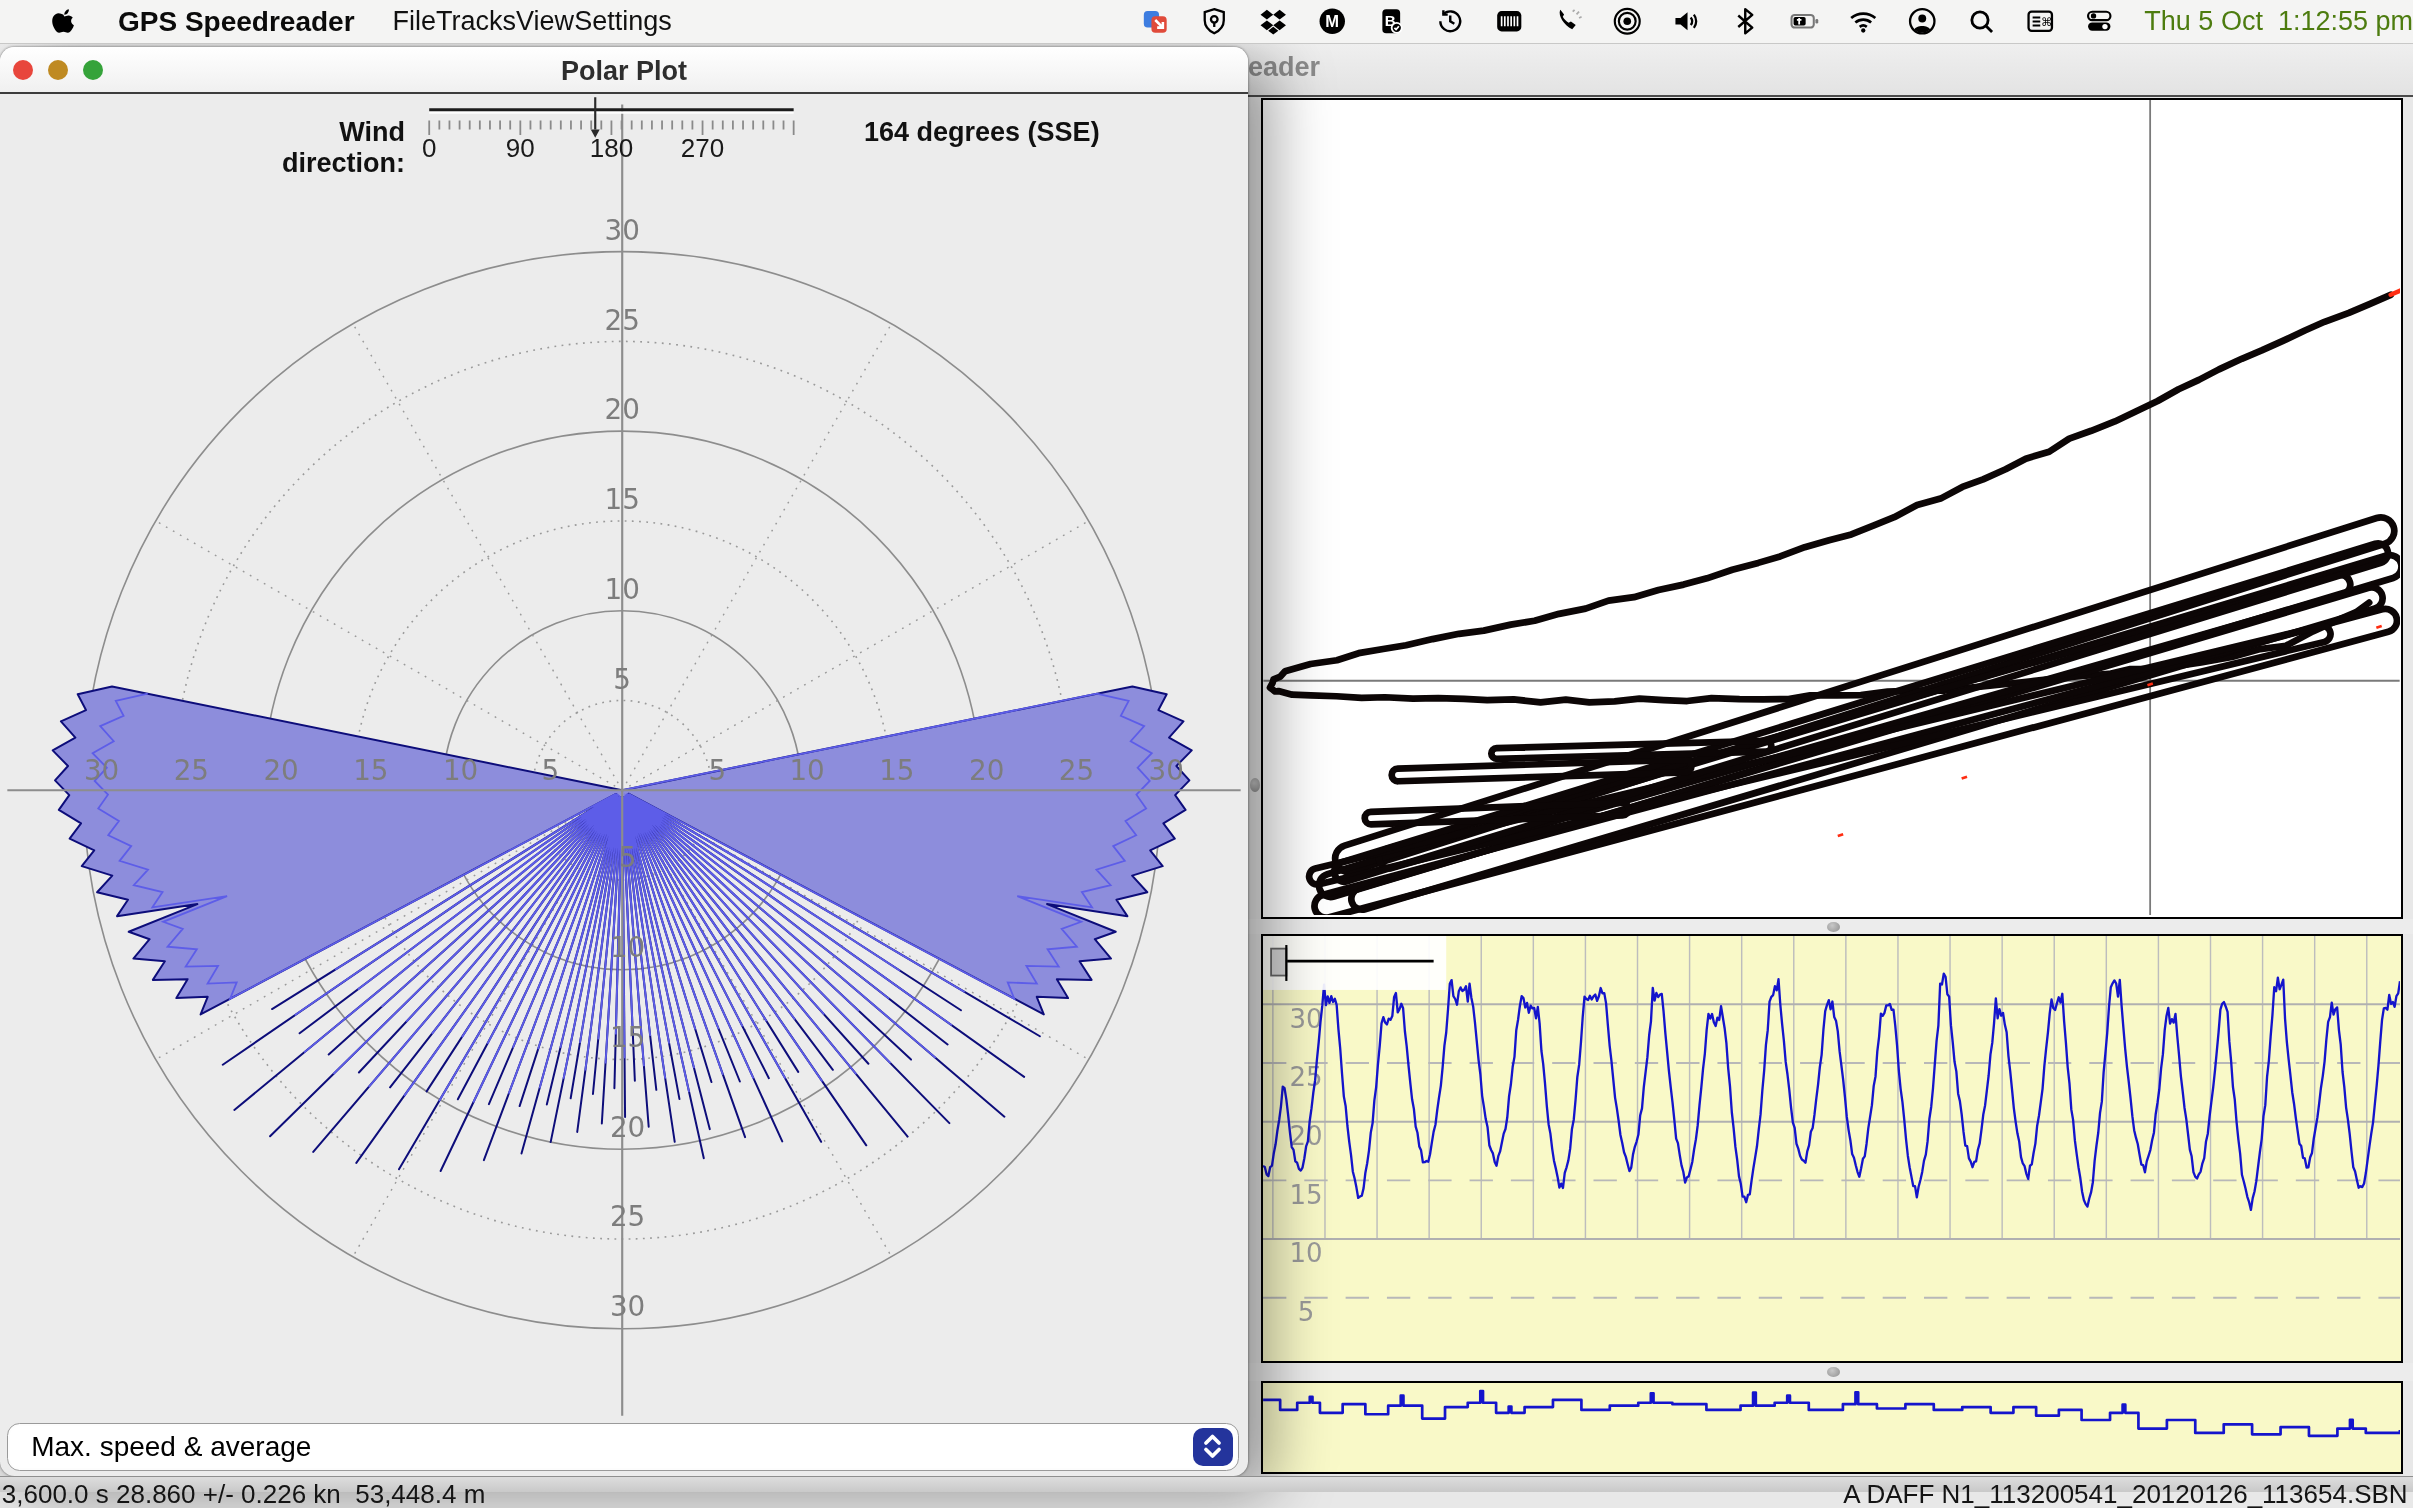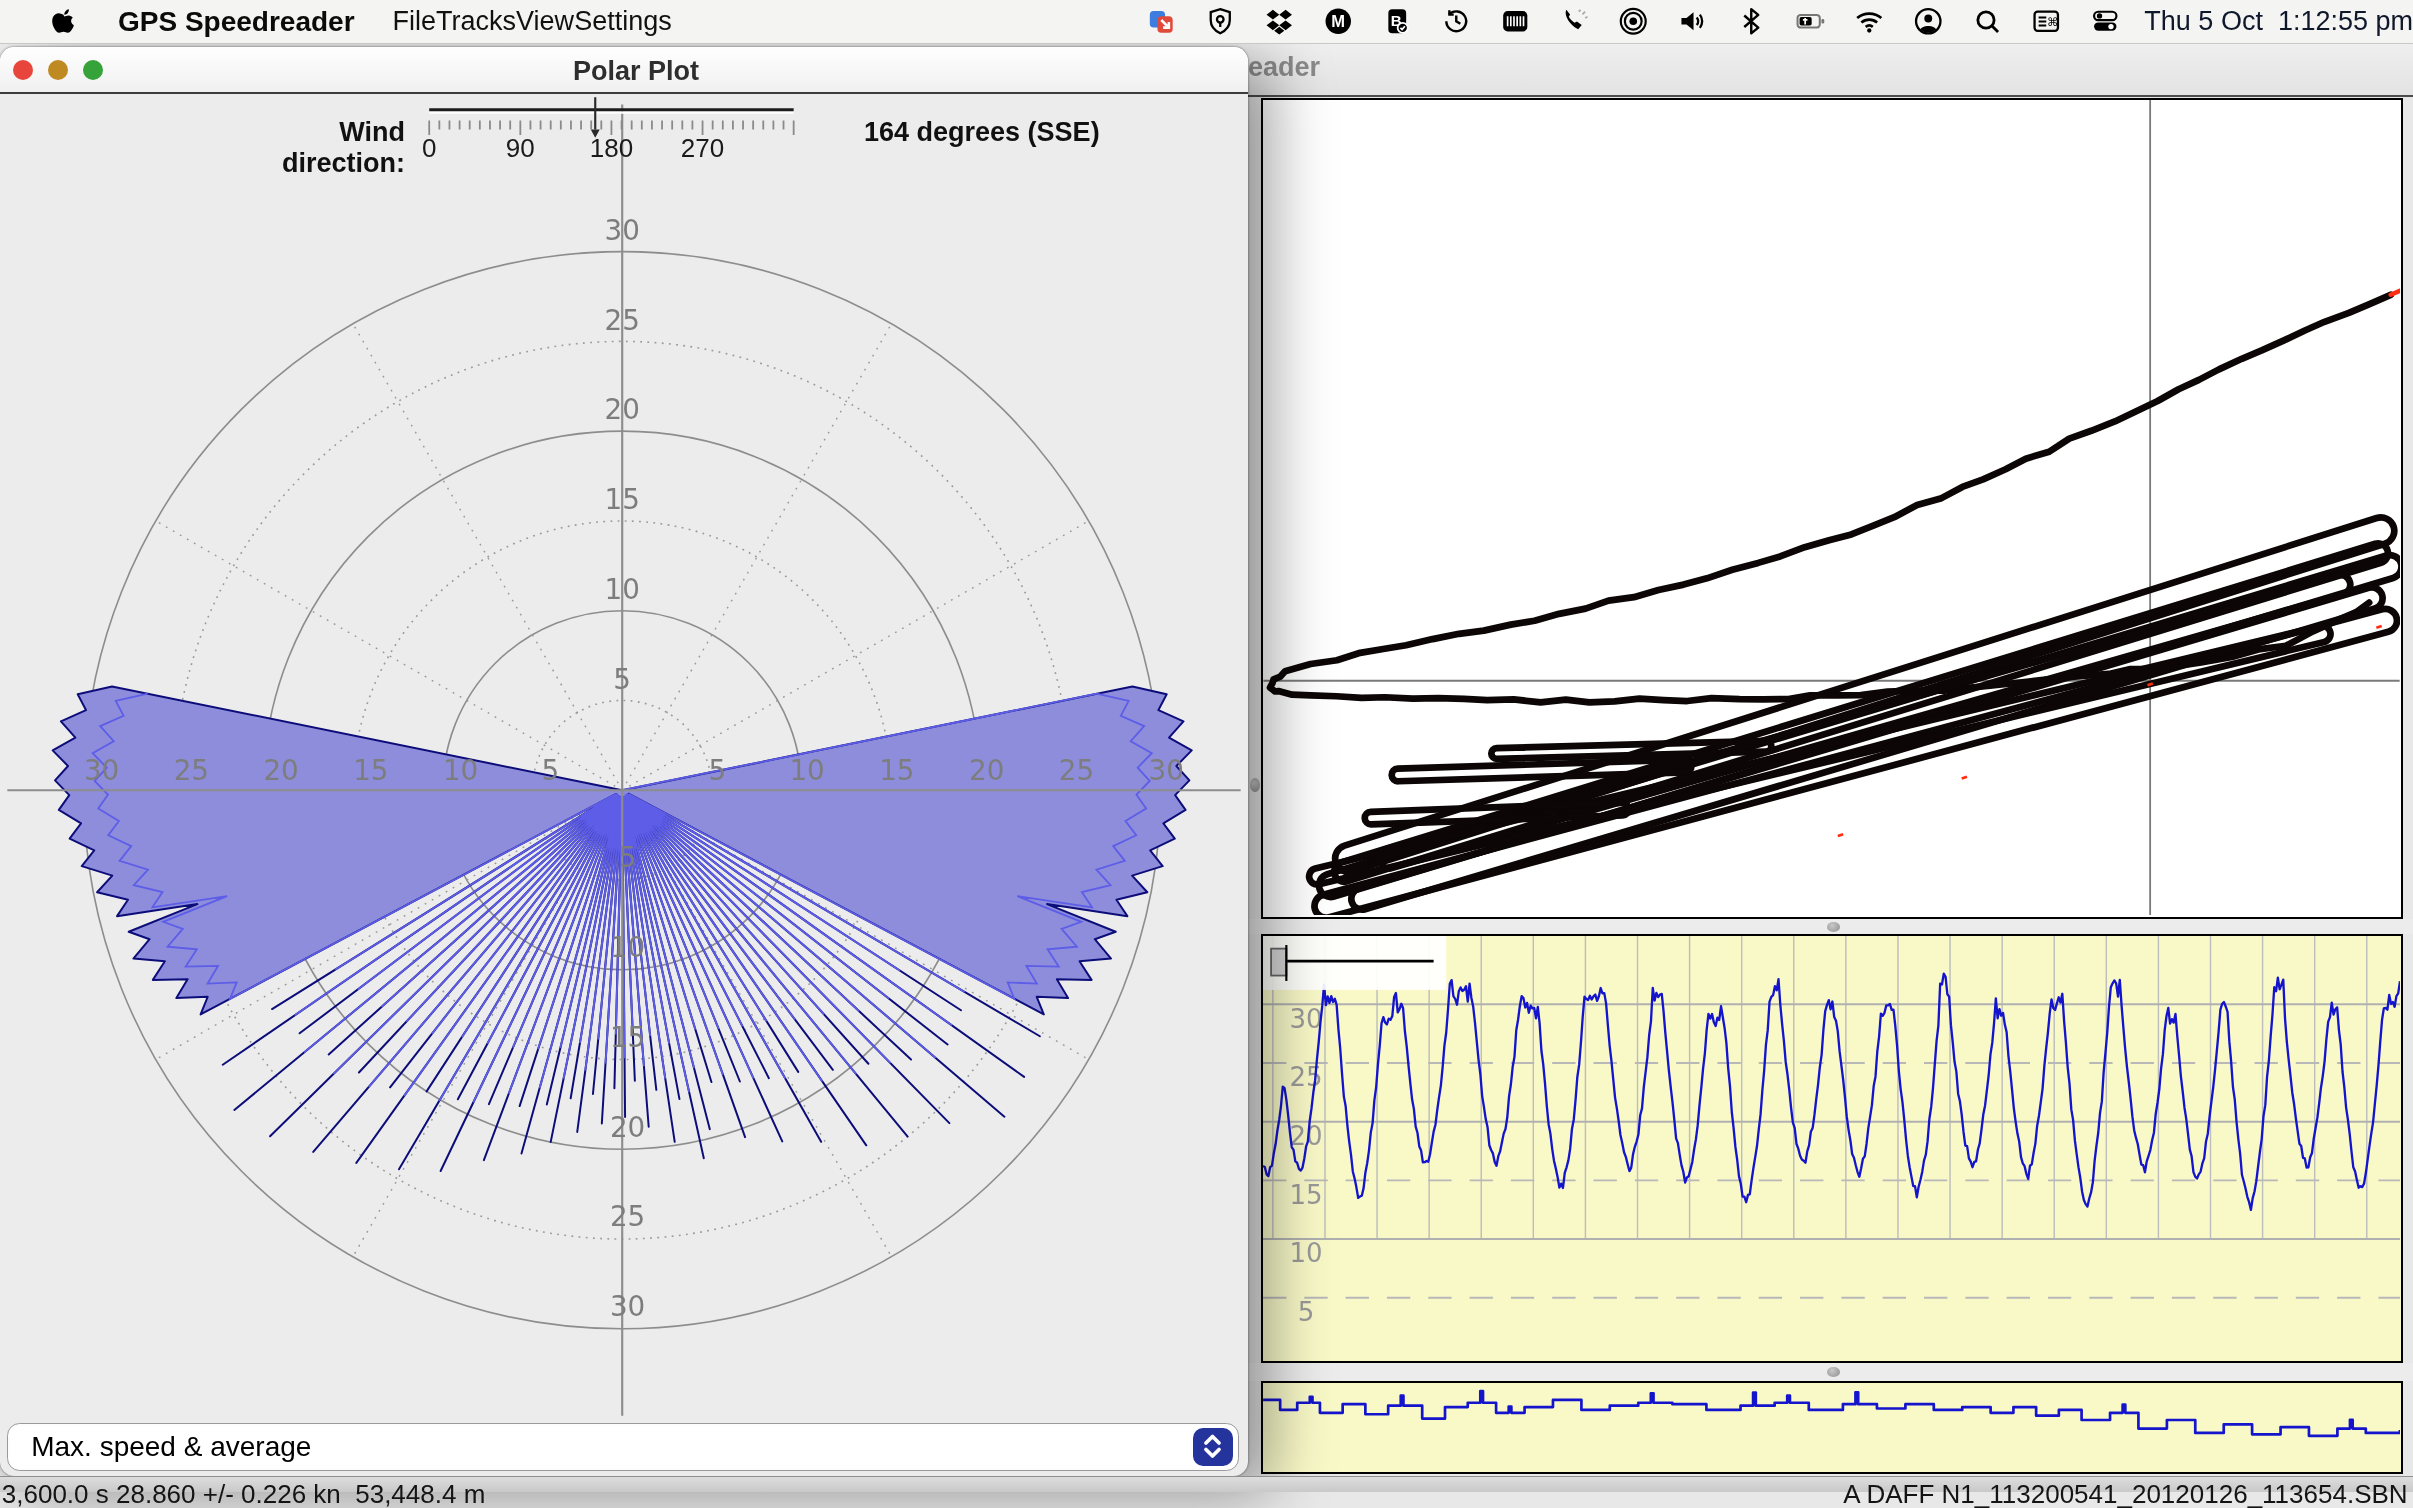--- a/index.html
+++ b/index.html
@@ -7,21 +7,21 @@
   .abs{position:absolute;}
   
   #menubar{left:0;top:0;width:2413px;height:43px;background:#f4f4f3;z-index:100;
     border-bottom:0.9px solid rgba(0,0,0,.18);display:flex;align-items:center;}
   #menubar .left{display:flex;align-items:center;gap:38px;margin-left:48px;}
   #menubar .appname{font-weight:700;font-size:28px;color:#0b0b0b;}
   #menubar .menu-item{font-size:27px;color:#111;}
   #menubar .right{margin-left:auto;display:flex;align-items:center;gap:27px;margin-right:16px;}
   #menubar .sicon{width:32px;height:32px;display:flex;align-items:center;justify-content:center;}
   #menubar .sicon svg{width:30.5px;height:30.5px;}
-  #clock{font-size:27px;color:#0f172a;white-space:pre;margin-left:7px;}
+  #clock{font-size:27px;color:#4d7c0f;white-space:pre;margin-left:13px;}
   
   #main-bg{left:0;top:43px;width:2413px;height:1465px;background:#e8e8e8;z-index:0;}
   #main-titlebar{left:0;top:43px;width:2413px;height:52px;z-index:1;
     background:linear-gradient(#efefef,#e3e3e3);border-bottom:2.7px solid #4b4b4b;}
   #main-title-frag{left:1248px;top:52px;font-size:27px;font-weight:700;color:#8a8a8a;z-index:2;}
   .plotframe{background:#fff;border:2.7px solid #000;z-index:2;box-sizing:border-box;}
   #track-plot{left:1261px;top:98px;width:1142px;height:821px;}
   #speed-chart{left:1261px;top:934px;width:1142px;height:429px;background:#f9f9c8;}
   #strip-chart{left:1261px;top:1381px;width:1142px;height:93px;background:#f9f9c8;}
   .splitter{background:#ececec;z-index:1;}
@@ -29,21 +29,21 @@
   #splitter2{left:1248px;top:1363px;width:1165px;height:18px;}
   .split-dot{width:12.6px;height:10px;border-radius:50%;
     background:radial-gradient(circle at 40% 35%,#c8c8c8,#8f8f8f);z-index:3;}
   
   #polar-window{left:0;top:47px;width:1248px;height:1429px;background:#ececec;border-radius:14.4px;
     z-index:50;box-shadow:0 0 2.7px rgba(0,0,0,.55),23px 16px 63px rgba(0,0,0,.38);overflow:hidden;}
   #polar-titlebar{left:0;top:0;width:1248px;height:47px;background:linear-gradient(#ffffff,#f0f0f0);
     border-bottom:2.7px solid #3c3c3c;box-sizing:border-box;}
   #traffic{left:12.6px;top:12.6px;display:flex;gap:14.4px;}
   .tl{width:20.7px;height:20.7px;border-radius:50%;}
-  #polar-title{left:12px;top:9px;width:1248px;text-align:center;font-size:27px;font-weight:600;color:#2e2e2e;}
+  #polar-title{left:0;top:9px;width:1248px;text-align:center;font-size:27px;font-weight:600;color:#2e2e2e;}
   .windtext{font-size:27px;color:#111;top:70px;height:30.5px;line-height:30.5px;font-weight:bold;}
   #wind-label{left:215px;width:190px;text-align:right;}
   #wind-value{left:864px;}
   #polar-svg{left:0;top:0;width:1248px;height:1429px;}
   #dropdown{left:7.2px;top:1376px;width:1232px;height:48px;background:#fff;border:1.8px solid #9a9a9a;
     border-radius:12.6px;box-sizing:border-box;z-index:5;box-shadow:inset 0 0 0 1.8px #fdfdfd;padding-left:11px;}
   #dropdown-label{position:absolute;left:23px;top:0;height:45px;line-height:45px;font-size:28px;color:#000;}
   #dropdown-stepper{position:absolute;right:5.4px;top:3.6px;width:40px;height:38px;background:#24349c;
     border-radius:10px;display:flex;align-items:center;justify-content:center;}
   

